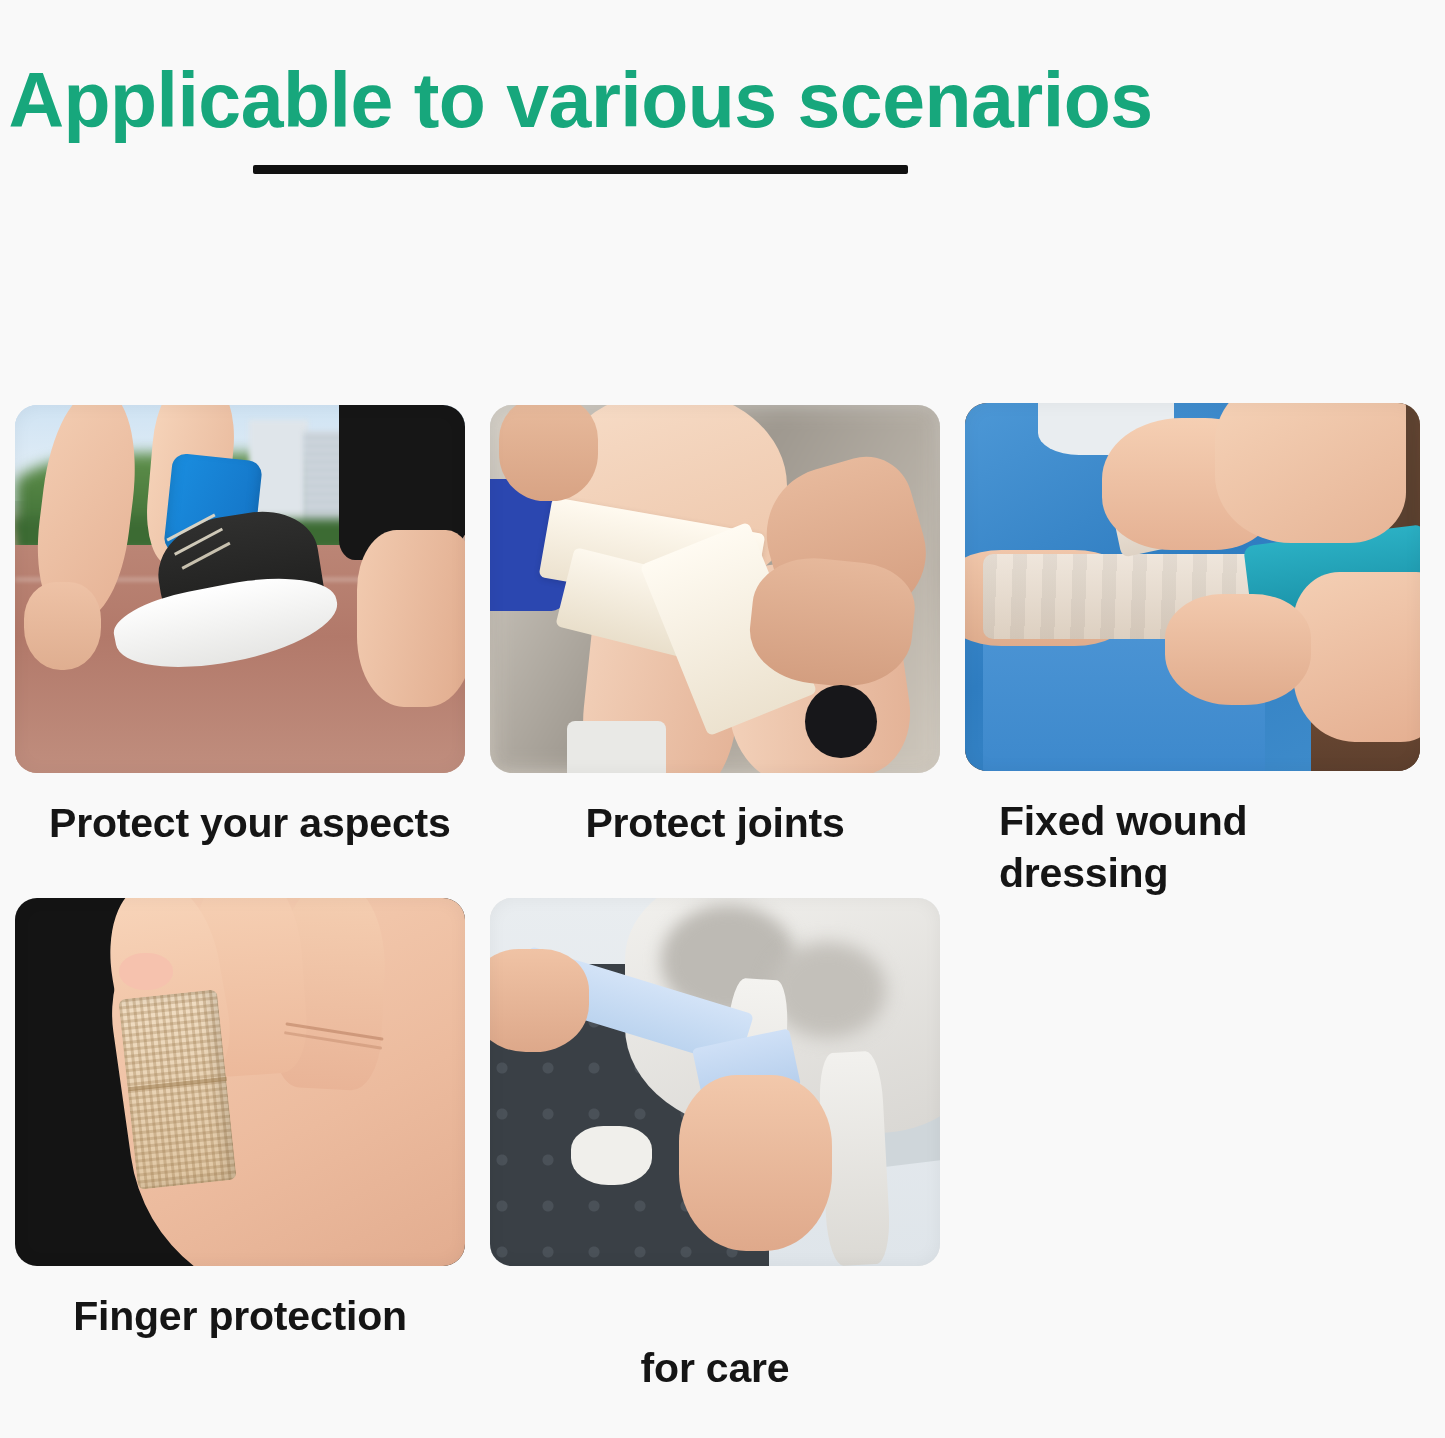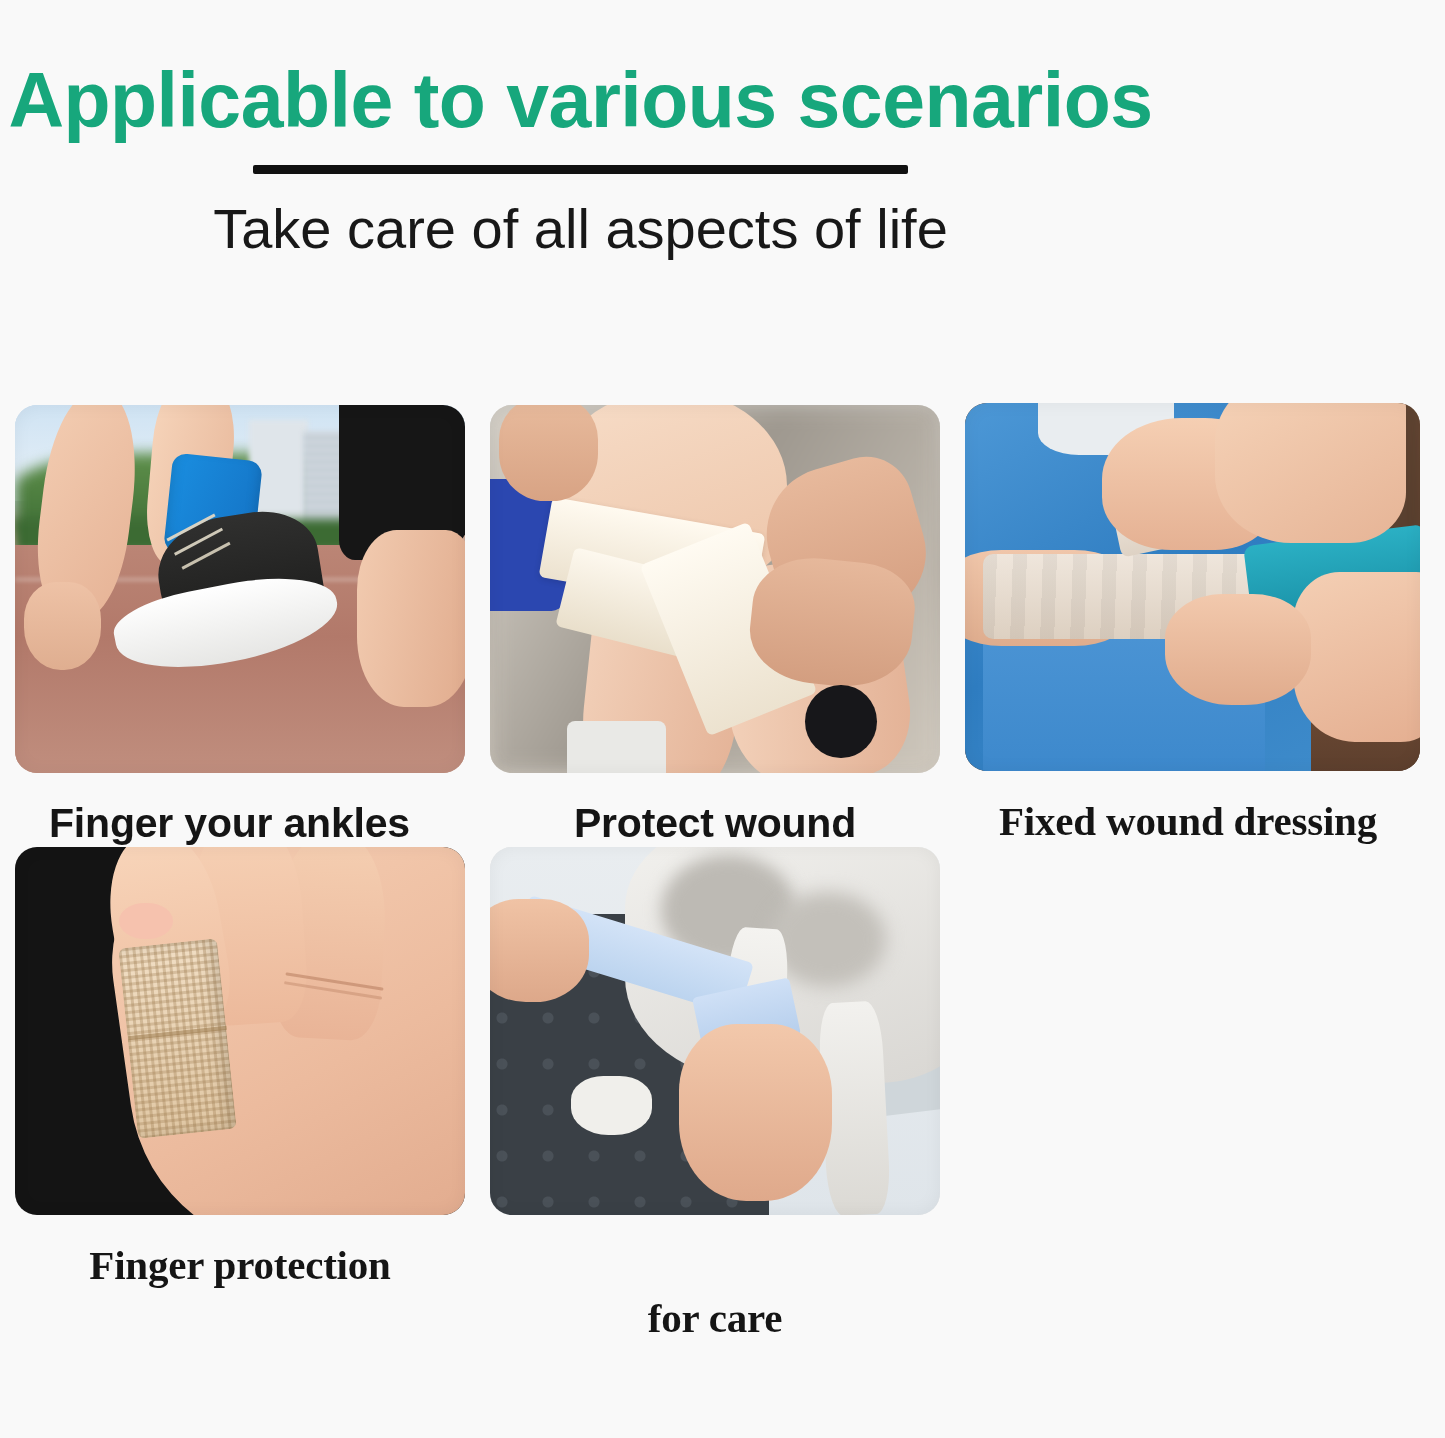--- a/index.html
+++ b/index.html
@@ -34,21 +34,21 @@
   .grid {
     position:absolute;
     left:15px; top:405px;
     width:1415px;
     display:grid;
     grid-template-columns:450px 450px 455px;
     column-gap:25px;
     row-gap:0px;
   }
   .cell { width:100%; }
-  .cell.r2 { margin-top:-2px;font-family:Liberation Serif, serif; }
+  .cell.r2 { margin-top:-2px; }
 
   .thumb {
     width:450px; height:368px;
     border-radius:22px;
     overflow:hidden;
     position:relative;
     background:#ddd;
   }
   .cell:nth-child(3) .thumb, .cell:nth-child(6) .thumb { width:455px; }
 
@@ -176,21 +176,20 @@
 </head>
 <body>
 
 <div class="page">
 
   <div class="header">
     <div class="main-title">Applicable to various scenarios</div>
     <div class="rule-wrap">
       <div class="rule"></div>
     </div>
-    <div class="subtitle">Take care of all aspects of life</div>
   </div>
 
   <div class="grid">
 
     <div class="cell">
       <div class="thumb">
         <div class="scene s1">
           <div class="lay sky"></div>
             <div class="lay trees"></div>
           <div class="lay bldgA"></div>
@@ -203,21 +202,21 @@
           <div class="lay arm"></div>
             <div class="lay hand"></div>
           <div class="lay leg"></div>
             <div class="lay blue"></div>
           <div class="lay shoeU"></div>
             <div class="lay sole"></div>
             <div class="lay lace"></div>
         </div>
         <div class="vignette"></div>
       </div>
-      <div class="caption cap-left">Finger your ankles</div>
+      <div class="caption cap-left">Protect your aspects</div>
     </div>
 
 
     <div class="cell">
       <div class="thumb">
         <div class="scene s3">
           <div class="lay bgblur"></div>
           <div class="lay blues"></div>
           <div class="lay thigh"></div>
             <div class="lay shin"></div>
@@ -226,21 +225,21 @@
             <div class="lay wrapB"></div>
             <div class="lay wrapC"></div>
           <div class="lay hand1"></div>
             <div class="lay hand2"></div>
             <div class="lay hand3"></div>
           <div class="lay dumb"></div>
             <div class="lay sock"></div>
         </div>
         <div class="vignette"></div>
       </div>
-      <div class="caption cap-right">Protect wound</div>
+      <div class="caption cap-right">Protect joints</div>
     </div>
 
     <div class="cell r2">
       <div class="thumb">
         <div class="scene s4">
           <div class="lay wall"></div>
             <div class="lay gown"></div>
             <div class="lay gown2"></div>
           <div class="lay white"></div>
             <div class="lay hair"></div>

